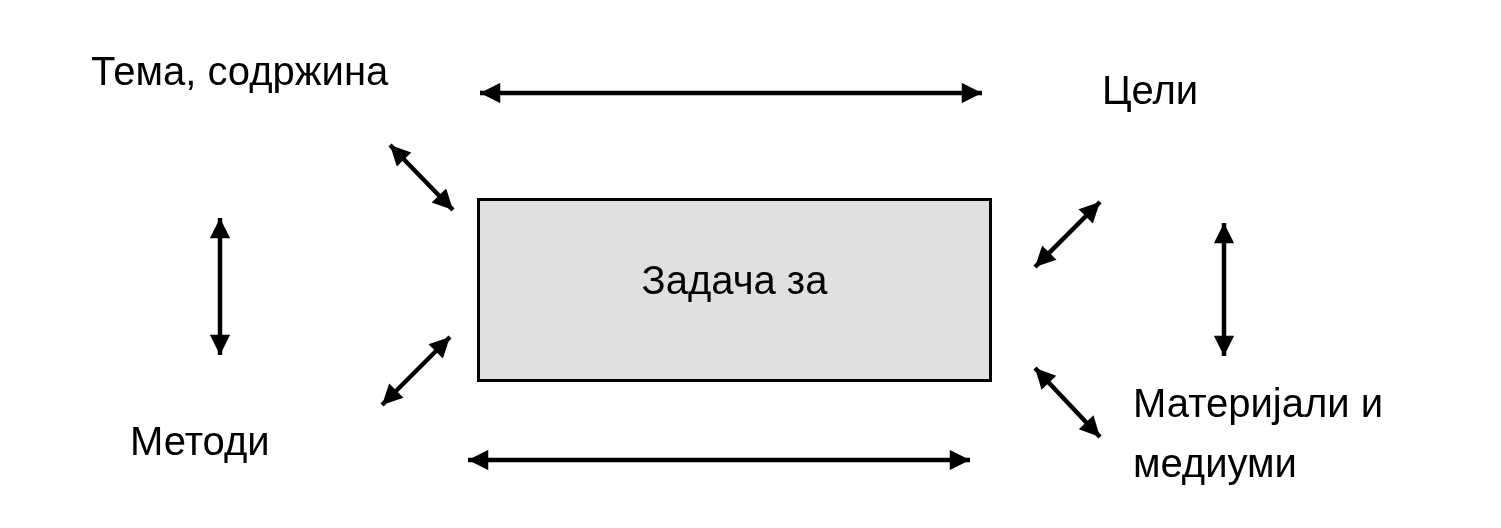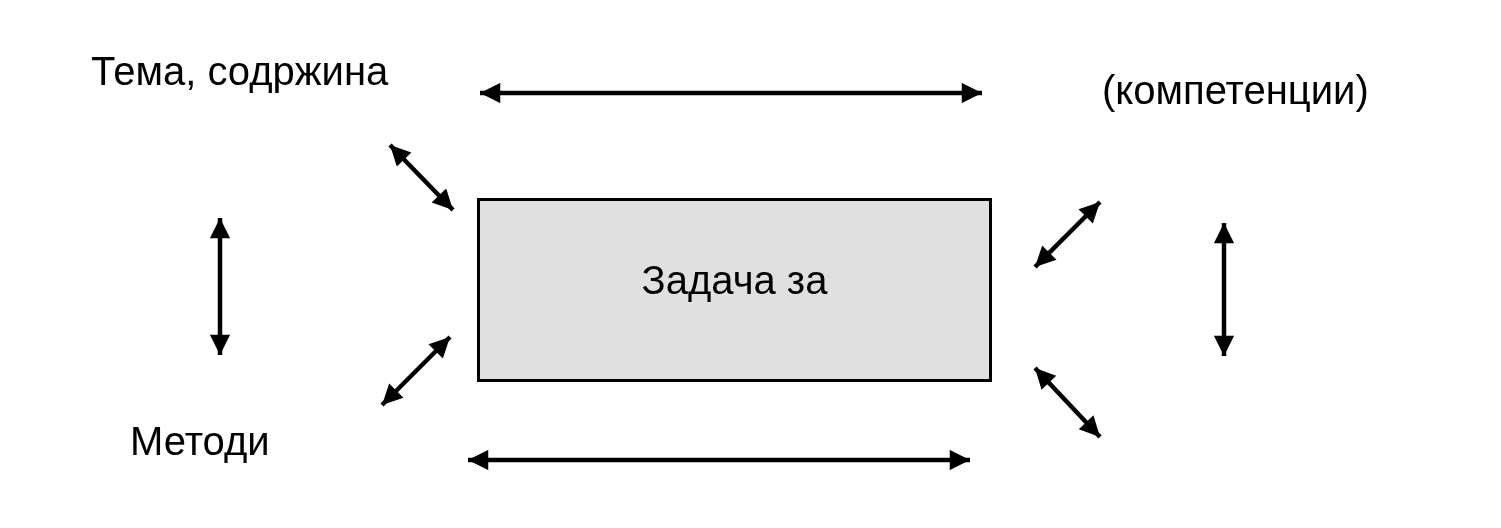--- a/index.html
+++ b/index.html
@@ -74,25 +74,29 @@
     <line x1="382" y1="405" x2="450" y2="337" marker-start="url(#ah)" marker-end="url(#ah)"></line>
     <line x1="1035" y1="267" x2="1100" y2="202" marker-start="url(#ah)" marker-end="url(#ah)"></line>
     <line x1="1035" y1="368" x2="1100" y2="437" marker-start="url(#ah)" marker-end="url(#ah)"></line>
   </svg>
 
   <div class="node-label" style="left:91px; top:41px;">
     <div>Тема, содржина</div>
   </div>
 
   <div class="node-label" style="left:1102px; top:60px;">
-    <div>(компетенции)</div>
+    <div>Цели</div>
   </div>
 
   <div class="node-label" style="left:130px; top:411px;">
     <div>Методи</div>
   </div>
 
+  <div class="node-label" style="left:1133px; top:373px;">
+    <div>Материјали и</div>
+    <div>медиуми</div>
+  </div>
 
   <div class="center-box">
     <div class="box-line">Задача за</div>
   </div>
 
 </div>
 
 </body></html>

